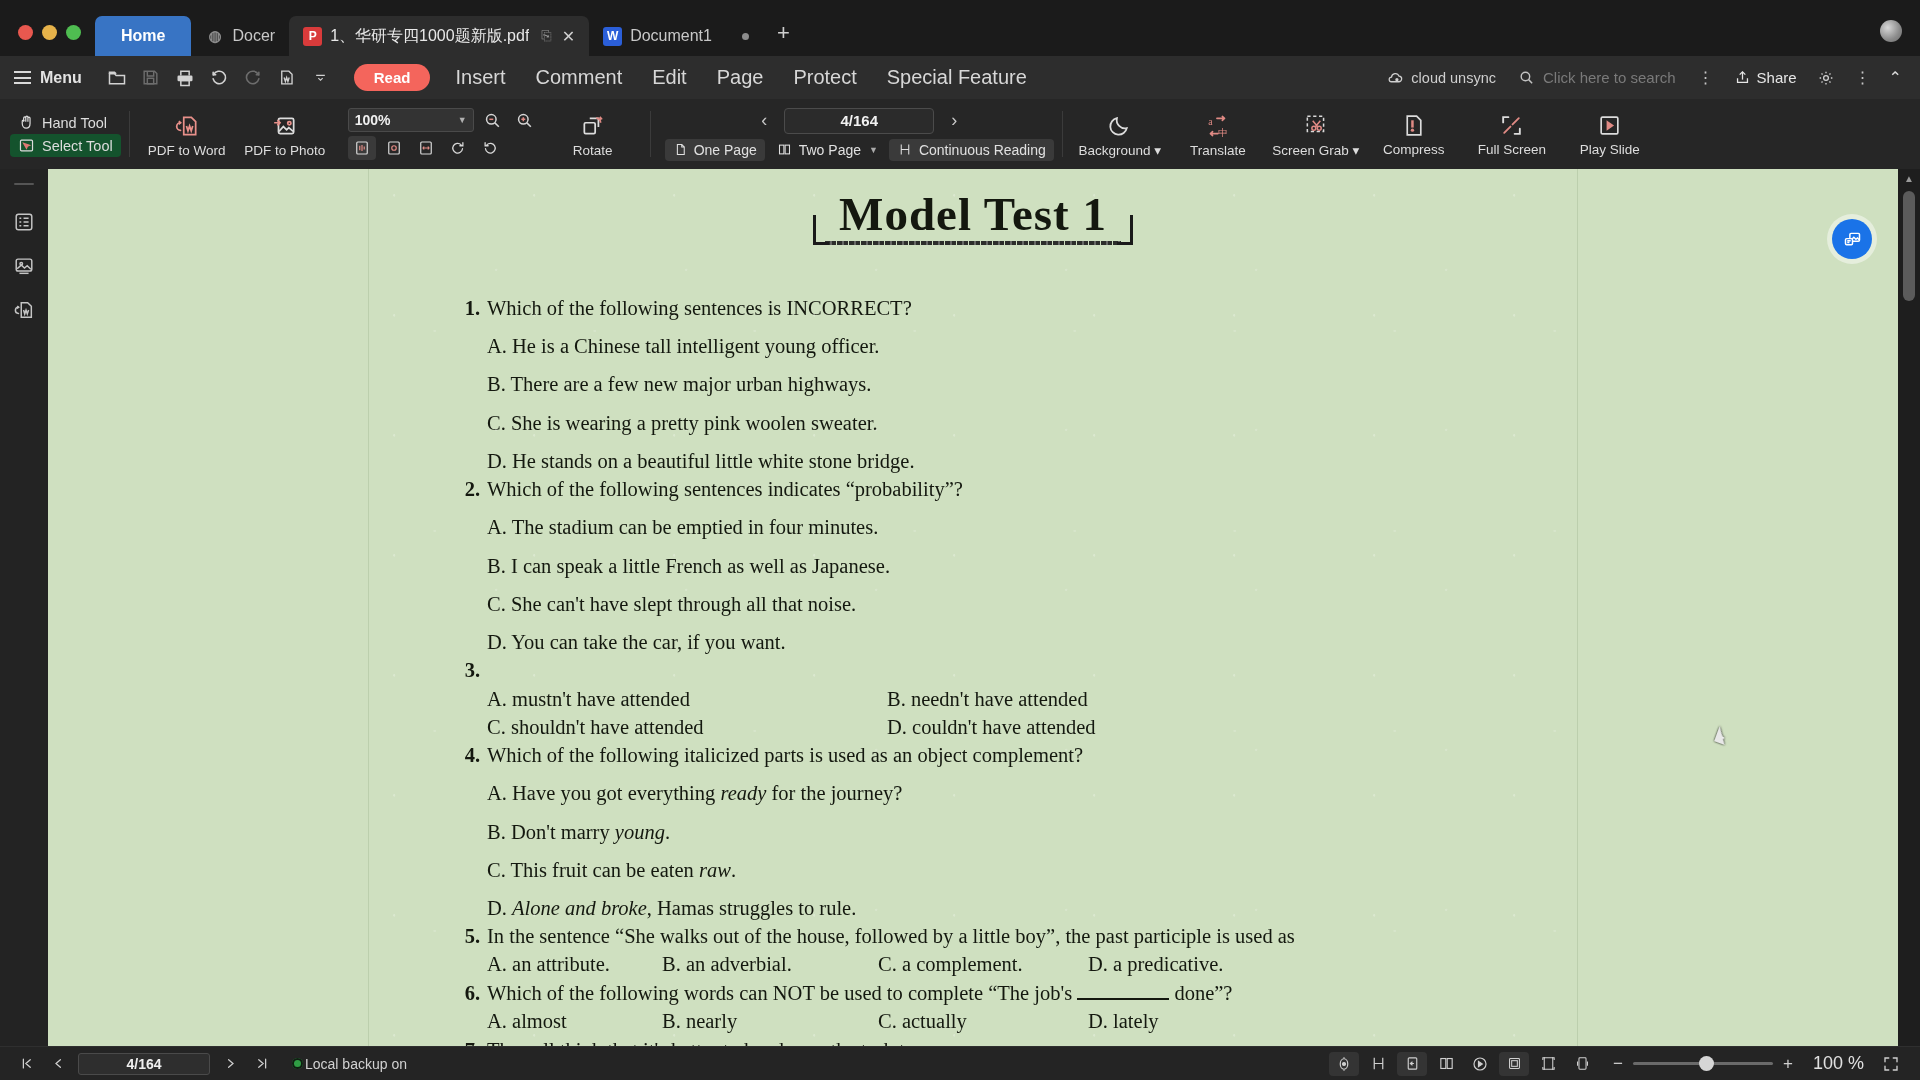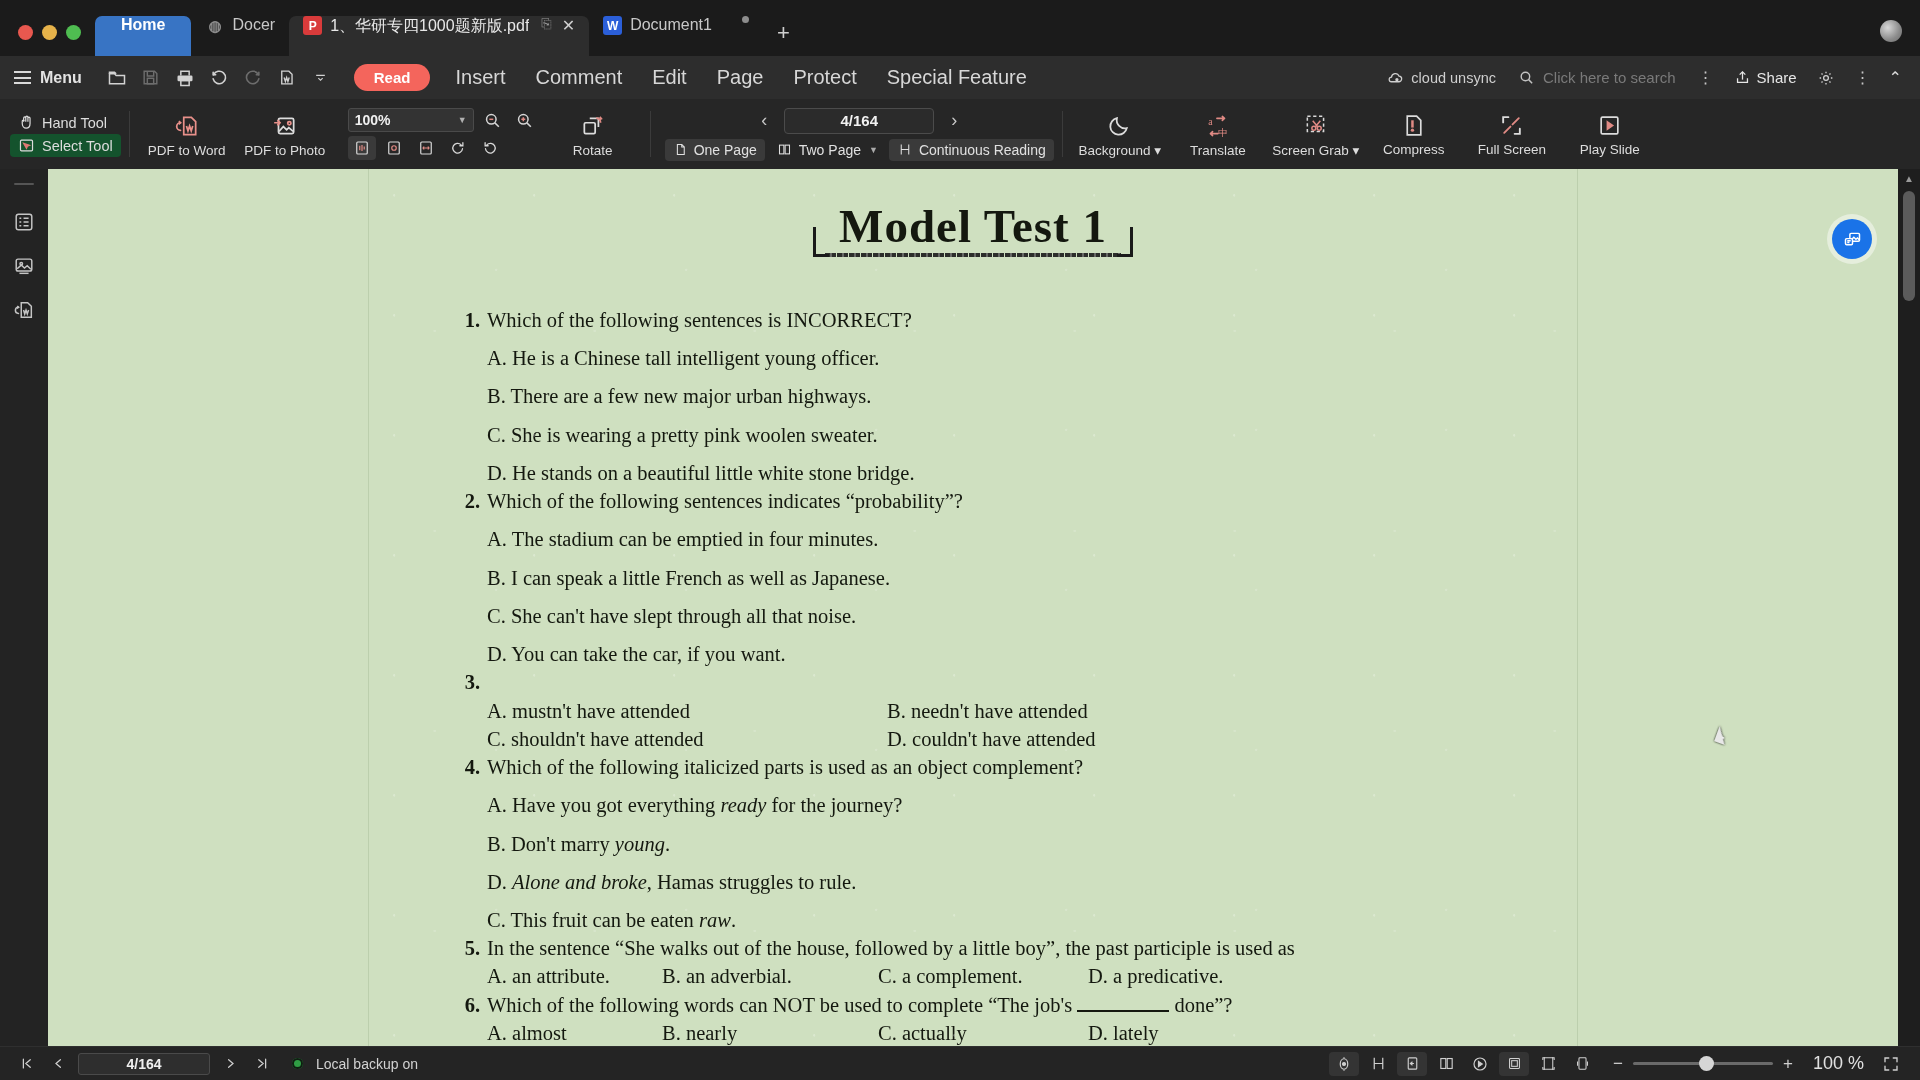--- a/index.html
+++ b/index.html
@@ -23,21 +23,21 @@
     display: flex; align-items: center; gap: 9px;
     padding: 0 14px 16px 18px;
   }
   .dot { width: 15px; height: 15px; border-radius: 50%; }
   .dot.red { background: #e8584f; }
   .dot.yellow { background: #e7b34a; }
   .dot.green { background: #4fbd51; }
 
   .tabs { display: flex; align-items: flex-end; height: 56px; }
   .tab {
-    height: 40px; display: flex; gap: 8px;
+    height: 40px; display: flex; align-items: center; gap: 8px;
     padding: 0 14px; font-size: 16px; color: #c8c8c8;
     border-radius: 7px 7px 0 0; position: relative;
     max-width: 330px; white-space: nowrap;
   }
   .tab.home {
     background: #3874c4; color: #fff; font-weight: bold;
     padding: 0 26px; border-radius: 7px 7px 0 0;
   }
   .tab.active { background: #2d2d2d; color: #e8e8e8; }
   .tab-ico {
@@ -167,21 +167,20 @@
       radial-gradient(circle at 41% 81%, rgba(255,255,255,.22) 0 1px, transparent 1.4px);
     background-size: 140px 120px, 190px 160px, 160px 200px;
     opacity:.8;
   }
   .doc-title-wrap { text-align: center; padding-top: 18px; }
   .doc-title {
     display: inline-block; position: relative;
     font-family: "Liberation Serif", serif;
     font-weight: bold; font-size: 47px; letter-spacing: 1px;
     padding: 0 26px 8px;
-    margin-top: 12px;
   }
   .doc-title .br-l, .doc-title .br-r {
     position: absolute; bottom: 4px; width: 16px; height: 30px;
     border: 3px solid #1a1a1a;
   }
   .doc-title .br-l { left: 0; border-right: none; border-top: none; }
   .doc-title .br-r { right: 0; border-left: none; border-top: none; }
   .doc-title .underrule {
     position: absolute; left: 12px; right: 12px; bottom: 4px;
     height: 4px;
@@ -222,21 +221,21 @@
     position: absolute; left: 0; right: 0; bottom: 0; height: 34px;
     background: #242424; display: flex; align-items: center;
     padding: 0 14px; gap: 8px; border-top: 1px solid #2f2f2f;
   }
   .sb-ico { color: #cfcfcf; font-size: 15px; width: 24px; text-align: center; display:inline-flex;align-items:center;justify-content:center;}
   .sb-pagebox {
     width: 132px; height: 22px; background: #2e2e2e; border: 1px solid #4a4a4a;
     border-radius: 3px; color: #f0f0f0; font-size: 14px; font-weight: bold;
     display: flex; align-items: center; justify-content: center;
   }
-  .sb-backup { display: flex; align-items: center; gap: 13px; color: #d2d2d2; font-size: 14px; margin-left: 10px;}
+  .sb-backup { display: flex; align-items: center; gap: 2px; color: #d2d2d2; font-size: 14px; margin-left: 10px;}
   .greenled { width: 11px; height: 11px; border-radius: 50%; background: #2f9e44; box-shadow: inset 0 0 0 2px #0f1f12; }
   .sb-right { margin-left: auto; display: flex; align-items: center; gap: 4px; }
   .sb-btn { width: 30px; height: 24px; display: inline-flex; align-items: center; justify-content: center; color: #cfcfcf; border-radius: 4px;}
   .sb-btn.on { background: #343434; }
   .zoomslider { display: flex; align-items: center; gap: 10px; margin: 0 12px; }
   .zs-track { width: 140px; height: 3px; background: #6a6a6a; border-radius: 2px; position: relative; }
   .zs-knob { position: absolute; left: 66px; top: -6px; width: 15px; height: 15px; border-radius: 50%; background: #d6d6d6; }
   .zs-sign { color: #cfcfcf; font-size: 17px; }
   .zs-val { color: #e0e0e0; font-size: 18px; margin-left: 4px; }
 
@@ -642,22 +641,22 @@
             <div>C. shouldn't have attended</div>
             <div>D. couldn't have attended</div>
           </div>
 
           <div class="q">
             <span class="num">4.</span>
             <span class="body">Which of the following italicized parts is used as an object complement?</span>
           </div>
           <div class="opt"><span>A. Have you got everything </span><i class="it">ready</i><span> for the journey?</span></div>
           <div class="opt"><span>B. Don't marry </span><i class="it">young</i><span>.</span></div>
+          <div class="opt"><span>C. This fruit can be eaten </span><i class="it">raw</i><span>.</span></div>
           <div class="opt"><span>D. </span><i class="it">Alone and broke</i><span>, Hamas struggles to rule.</span></div>
-          <div class="opt"><span>C. This fruit can be eaten </span><i class="it">raw</i><span>.</span></div>
 
           <div class="q">
             <span class="num">5.</span>
             <span class="body">In the sentence “She walks out of the house, followed by a little boy”, the past participle is used as</span>
           </div>
           <div class="optrow o4">
             <div>A. an attribute.</div>
             <div>B. an adverbial.</div>
             <div>C. a complement.</div>
             <div>D. a predicative.</div>

